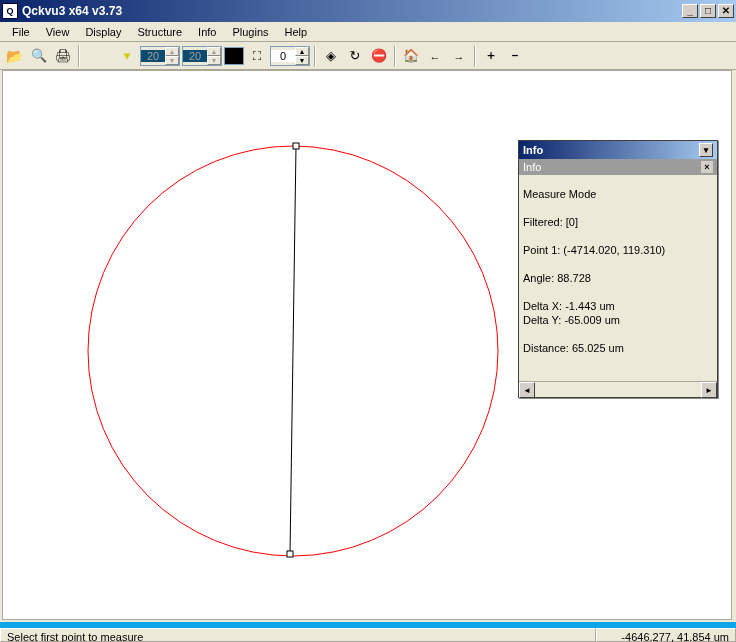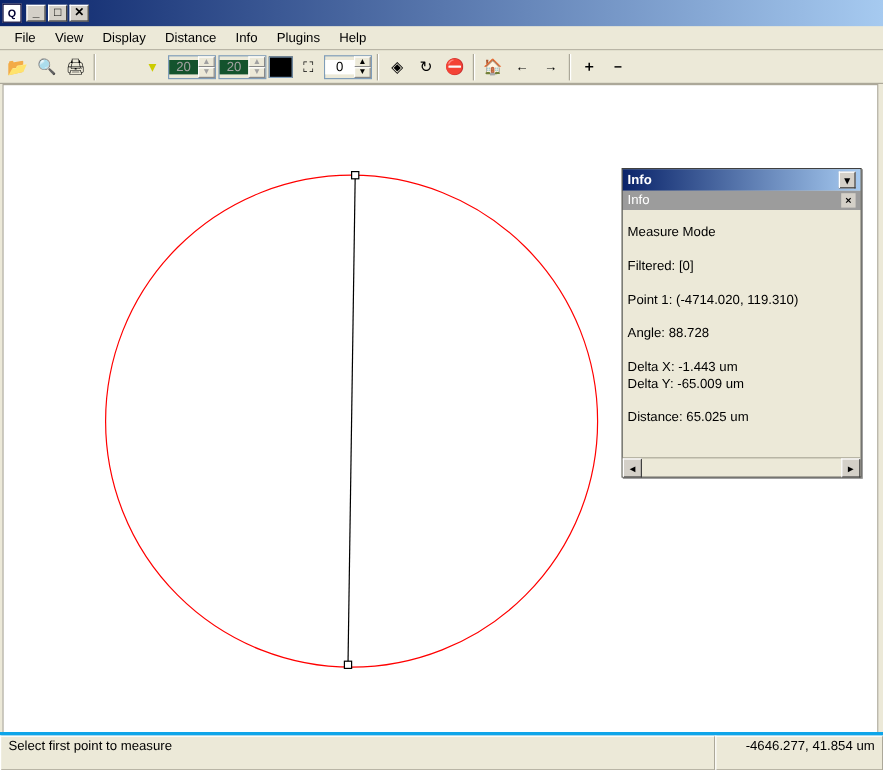--- a/index.html
+++ b/index.html
@@ -66,39 +66,39 @@
     cursor:default;
   }
   .tb-sep { width:6px; height:22px; border-left:1px solid #aca899; border-right:1px solid #fff; margin:0 2px; width:2px;}
   .spin {
     display:flex; align-items:center;
     border:1px solid #7f9db9;
     background:#ece9d8;
     height:20px;
   }
   .spin.disabled { color:#a0a0a0; }
-  .spin .val { width:24px; text-align:center; background:#14532d; font-size:11px;}
+  .spin .val { width:24px; text-align:center; background:#0c4a6e; font-size:11px;}
   .spin.enabled .val { background:#fff; color:#000;}
   .spin .arrows { display:flex; flex-direction:column; }
   .spin .arrow { width:14px; height:9px; font-size:7px; line-height:7px; background:#ece9d8; border:1px solid #fff; border-right-color:#888; border-bottom-color:#888; text-align:center;}
   .swatch { width:20px; height:18px; background:#000; border:1px solid #7f9db9; }
   .canvas-area {
     position:absolute;
     top: 70px; left:2px;
     width: 730px;
     height: 550px;
     background:#fff;
     border:1px solid #aca899;
   }
   .statusbar {
     position:absolute;
     bottom:0; left:0; right:0;
-    height:32px;
-    background:#ece9d8;
-    border-top:3px solid #0ea5e9;
+    height:20px;
+    background:#ece9d8;
+    border-top:6px solid #0ea5e9;
     display:flex;
     font-size:11px;
   }
   .status-left {
     flex:1; padding:2px 6px;
     border:1px solid #aca899; border-top-color:#fff; border-left-color:#fff;
   }
   .status-right {
     width:140px; padding:2px 6px;
     border:1px solid #aca899; border-top-color:#fff; border-left-color:#fff;
@@ -141,32 +141,33 @@
     border-top:1px solid #aca899;
   }
   .scroll-btn{width:16px;height:16px;background:#d4d0c8;border:1px solid #fff;border-right-color:#404040;border-bottom-color:#404040;display:flex;align-items:center;justify-content:center;font-size:8px;}
   svg { display:block; }
 </style>
 </head>
 <body>
 
 <div class="titlebar">
   <div class="title-icon">Q</div>
+  <div class="title-text">Qckvu3 x64 v3.73</div>
   <div class="win-buttons">
     <div class="win-btn">_</div>
     <div class="win-btn">□</div>
     <div class="win-btn">✕</div>
   </div>
 </div>
 
 <div class="menubar">
   <div class="menu-item">File</div>
   <div class="menu-item">View</div>
   <div class="menu-item">Display</div>
-  <div class="menu-item">Distance</div>
+  <div class="menu-item">Structure</div>
   <div class="menu-item">Info</div>
   <div class="menu-item">Plugins</div>
   <div class="menu-item">Help</div>
 </div>
 
 <div class="toolbar">
   <div class="tb-btn">
     <span style="color:#c90;font-size:14px;">📂</span>
   </div>
   <div class="tb-btn">

